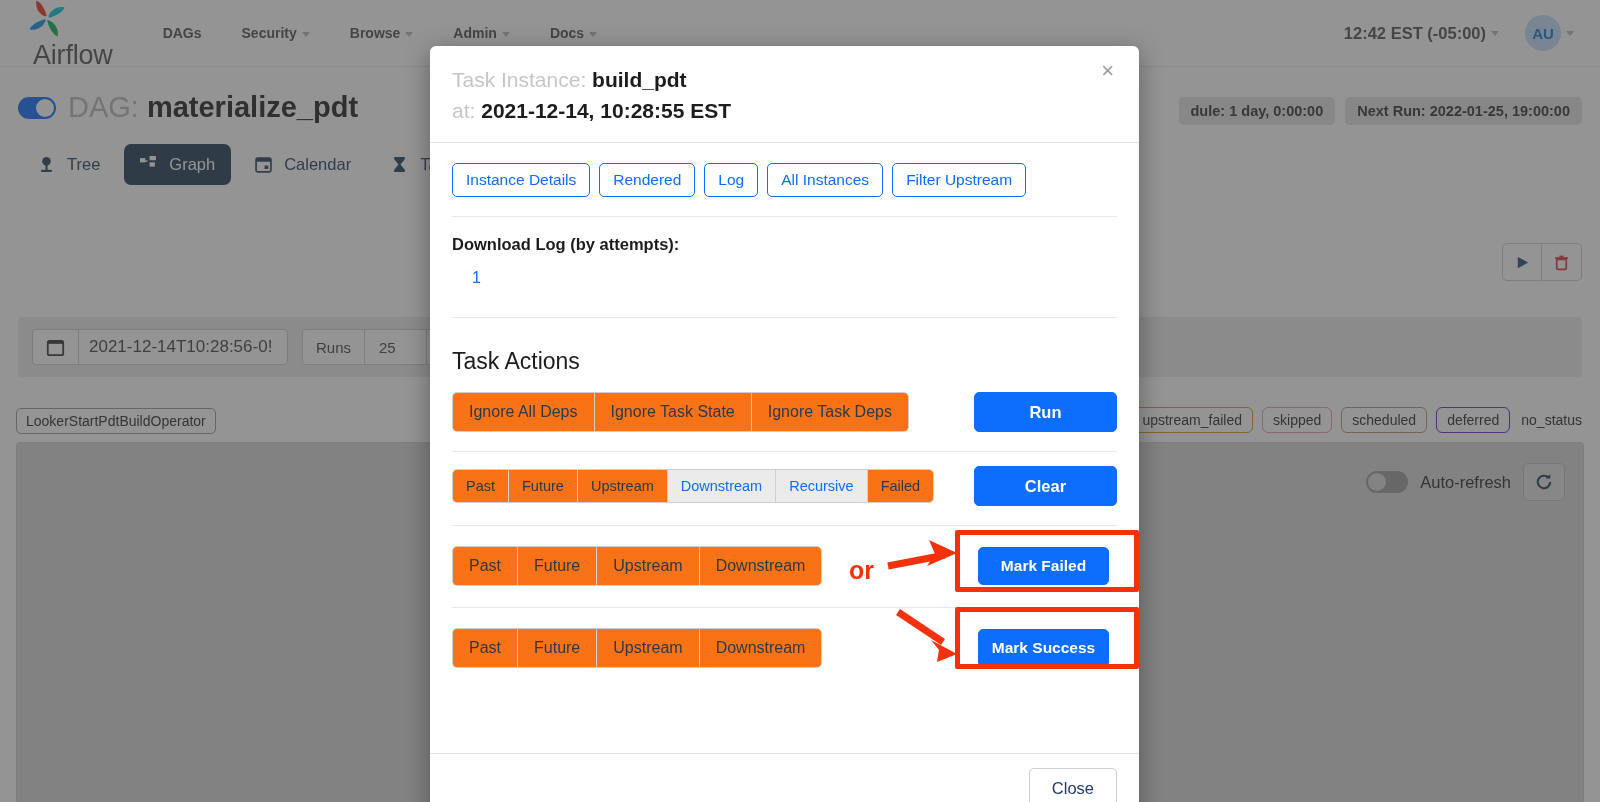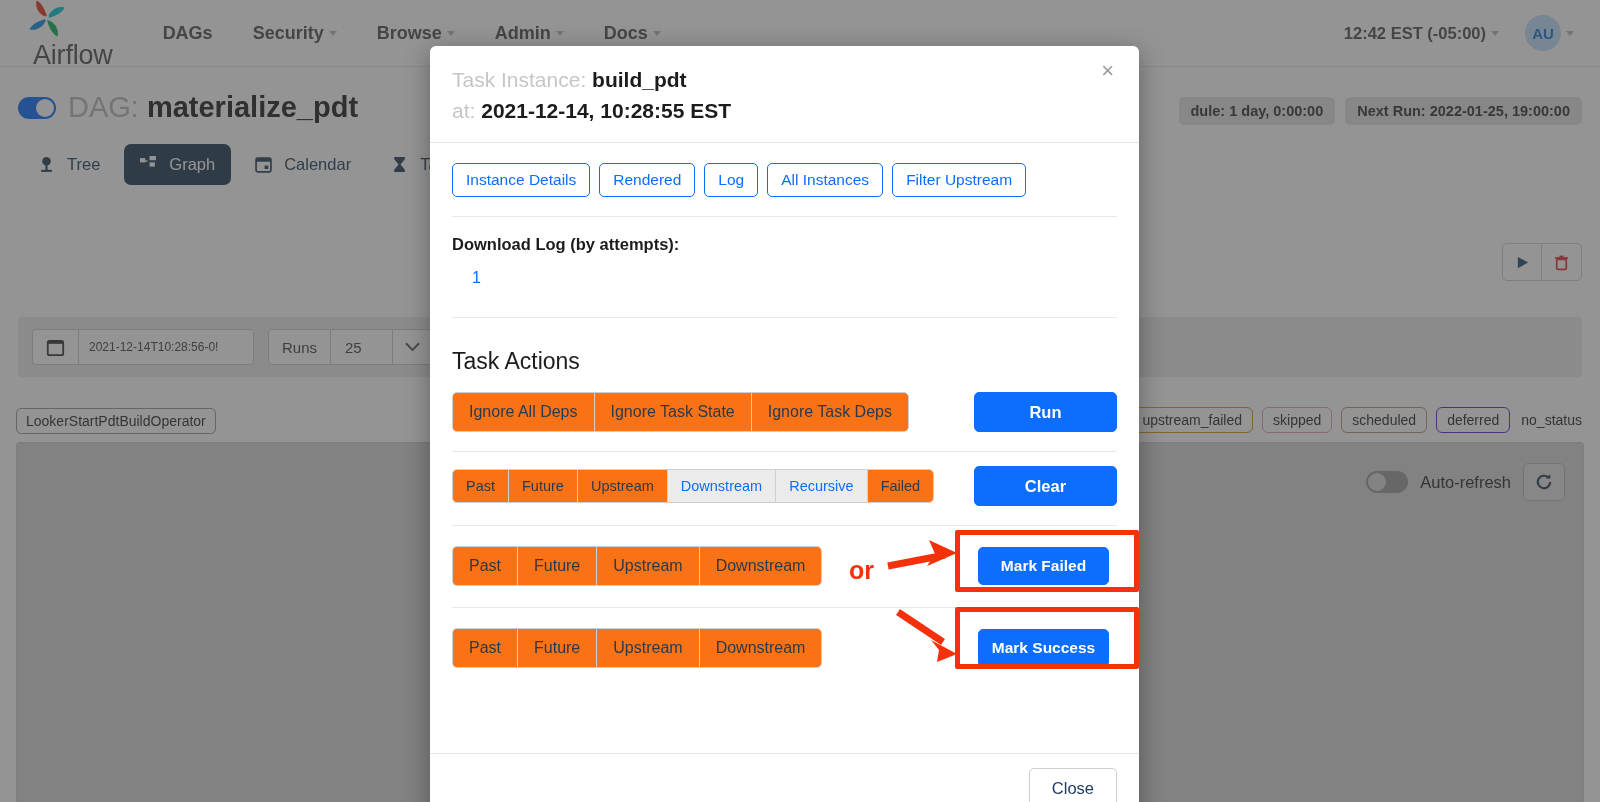--- a/index.html
+++ b/index.html
@@ -21,21 +21,21 @@
     border-bottom: 1px solid #e8e8e8;
   }
   .brand { display: flex; margin-left: 24px; flex-direction: column; }
   .brand-logo { width: 46px; height: 44px; }
   .brand-name {
     font-size: 27px; color: #51504f; margin-left: 9px; font-weight: 400;
     letter-spacing: -0.2px;
   }
   .nav-links { display: flex; align-items: center; margin-left: 50px; }
   .nav-link {
-    font-size: 18px; font-weight: bold; color: #51504f;
+    font-size: 14px; font-weight: bold; color: #51504f;
     margin-right: 40px; position: relative; white-space: nowrap;
   }
   .caret-d {
     display: inline-block; width: 0; height: 0; margin-left: 5px;
     border-left: 4.5px solid transparent; border-right: 4.5px solid transparent;
     border-top: 5px solid #b9b9bb; vertical-align: middle;
   }
   .nav-right {
     margin-left: auto; display: flex; align-items: center; margin-right: 26px;
   }
@@ -91,22 +91,22 @@
     display: flex; align-items: center; padding: 0 14px;
   }
   .dt-group { display: flex; align-items: center; }
   .dt-cal {
     width: 46px; height: 36px; border: 1px solid #cccccc; border-right: none;
     border-radius: 4px 0 0 4px; background: #fff;
     display: flex; align-items: center; justify-content: center;
   }
   .dt-val {
     height: 36px; border: 1px solid #cccccc; background: #fff; border-radius: 0 4px 4px 0;
-    display: flex; align-items: center; padding: 0 10px; font-size: 12px; color: #444;
-    width: 176px; overflow: hidden; white-space: nowrap;
+    display: flex; align-items: center; padding: 0 10px; font-size: 17px; color: #444;
+    width: 210px; overflow: hidden; white-space: nowrap;
   }
   .runs-label {
     height: 36px; border: 1px solid #cccccc; background: #fff; border-radius: 4px 0 0 4px;
     display: flex; align-items: center; padding: 0 13px; font-size: 15px; color: #444;
     margin-left: 14px;
   }
   .runs-val {
     height: 36px; border: 1px solid #cccccc; border-left: none; background: #fff;
     display: flex; align-items: center; padding: 16px 14px; font-size: 15px; color: #444;
     min-width: 62px;

